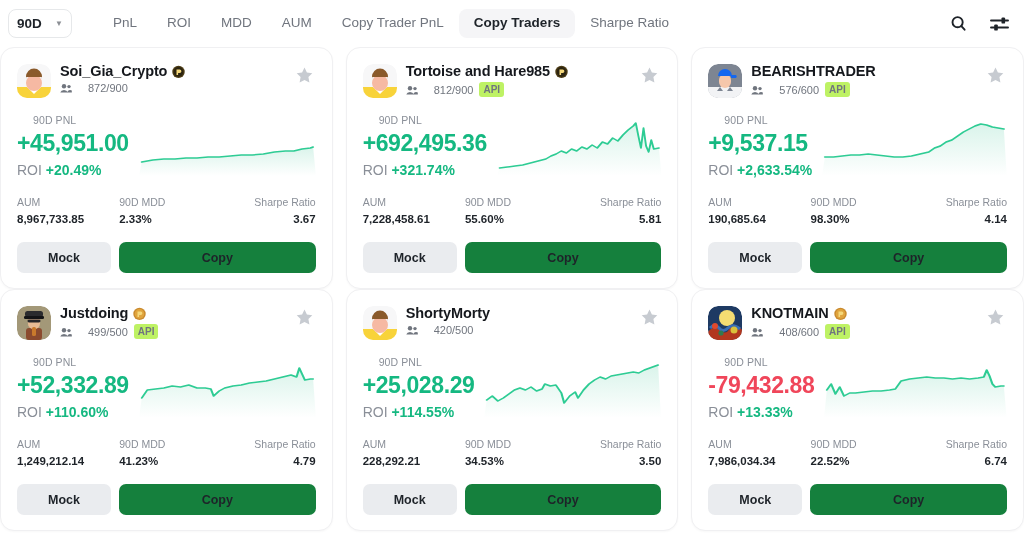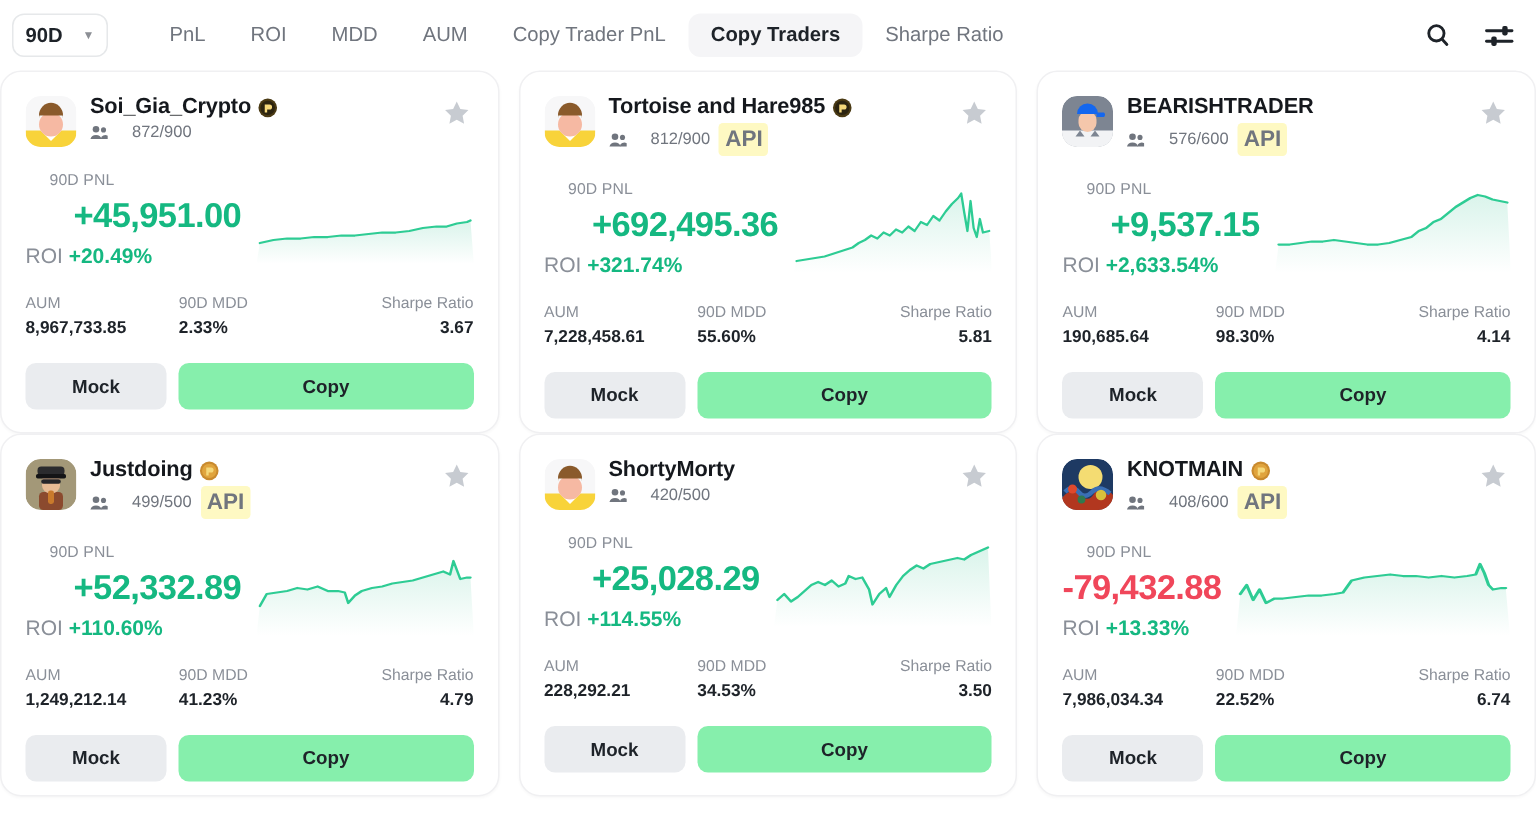--- a/index.html
+++ b/index.html
@@ -86,38 +86,38 @@
     font-size: 14.5px; font-weight: 700; color: #15181d;
     letter-spacing: -0.1px;
     white-space: nowrap;
   }
   .medal { width: 15px; height: 15px; flex: none; }
   .medal svg { display: block; }
   .sub-line { display: flex; align-items: center; gap: 6px; margin-top: 3px; }
   .followers { display: flex; align-items: flex-end; gap: 16px; font-size: 11px; color: #70757e; }
   .followers svg { display: block; }
   .api-tag {
-    font-size: 15px; font-weight: 700; color: #70757e;
-    background: #fef9c3;
+    font-size: 10px; font-weight: 700; color: #70757e;
+    background: #bef264;
     border-radius: 3px;
     padding: 1px 4px;
     line-height: 1.3;
   }
   .star { position: absolute; top: 18px; right: 18px; }
   .star svg { display: block; }
 
   
   .pnl-row { display: flex; margin-top: 16px; }
   .pnl-left { flex: none; }
   .pnl-label { font-size: 10.5px; color: #8a8f98; letter-spacing: 0.1px; margin-left: 16px; }
   .pnl-value {
     font-size: 23px; font-weight: 700; letter-spacing: -0.4px;
     margin-top: 5px; line-height: 1.05;
   }
-  .pnl-value.pos { color: #15b881; margin-left: 32px; }
+  .pnl-value.pos { color: #15b881; }
   .pnl-value.neg { color: #f0465a; }
   .roi-line { font-size: 14px; color: #8a8f98; margin-top: 7px; }
   .roi-line .roi-val { font-weight: 700; }
   .roi-line .pos { color: #15b881; }
   .spark { flex: 1; margin-left: 10px; margin-top: 4px; height: 58px; }
   .spark svg { display: block; width: 100%; height: 58px; }
 
   
   .stats { display: flex; margin-top: 18px; }
   .stat { flex: 1; }
@@ -128,21 +128,21 @@
 
   
   .btn-row { display: flex; gap: 8px; margin-top: 17px; }
   .btn {
     height: 31px; border-radius: 7px;
     display: flex; align-items: center; justify-content: center;
     font-size: 12.5px; font-weight: 700;
     cursor: pointer;
   }
   .btn-mock { width: 94px; background: #eaecef; color: #1e2329; flex: none; }
-  .btn-copy { flex: 1; background: #86efac; color: #1e2329; }
+  .btn-copy { flex: 1; background: #15803d; color: #1e2329; }
 </style>
 </head>
 <body>
 
 <div class="topbar">
   <div class="period-select">
     <span>90D</span>
     <span class="caret">▼</span>
   </div>
   <div class="tabs" id="tabbar">

